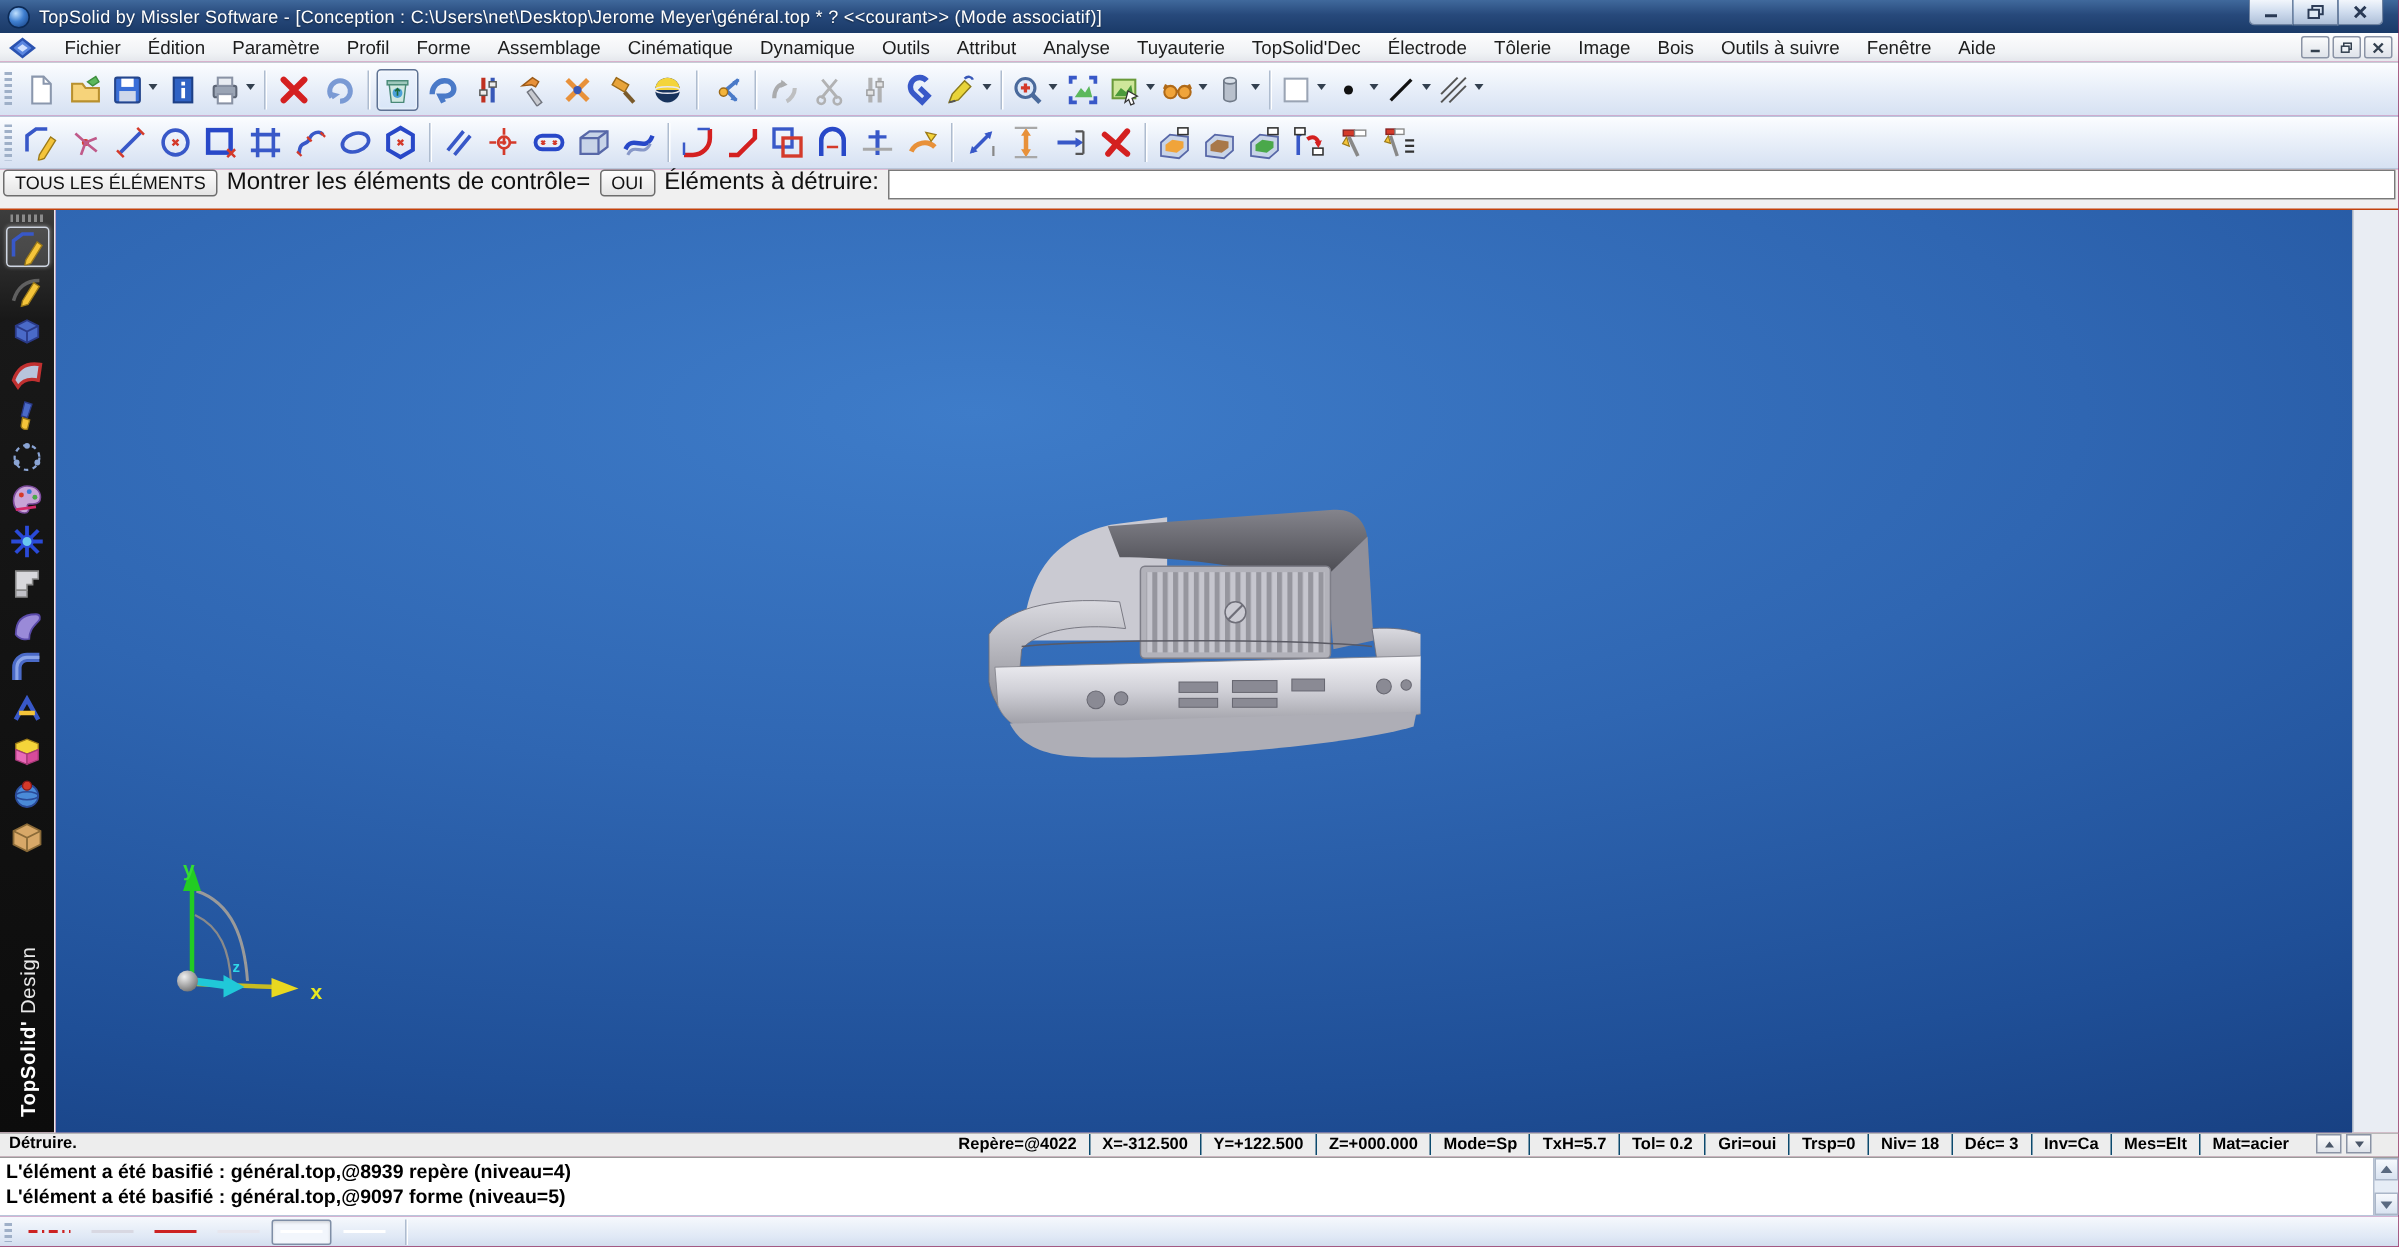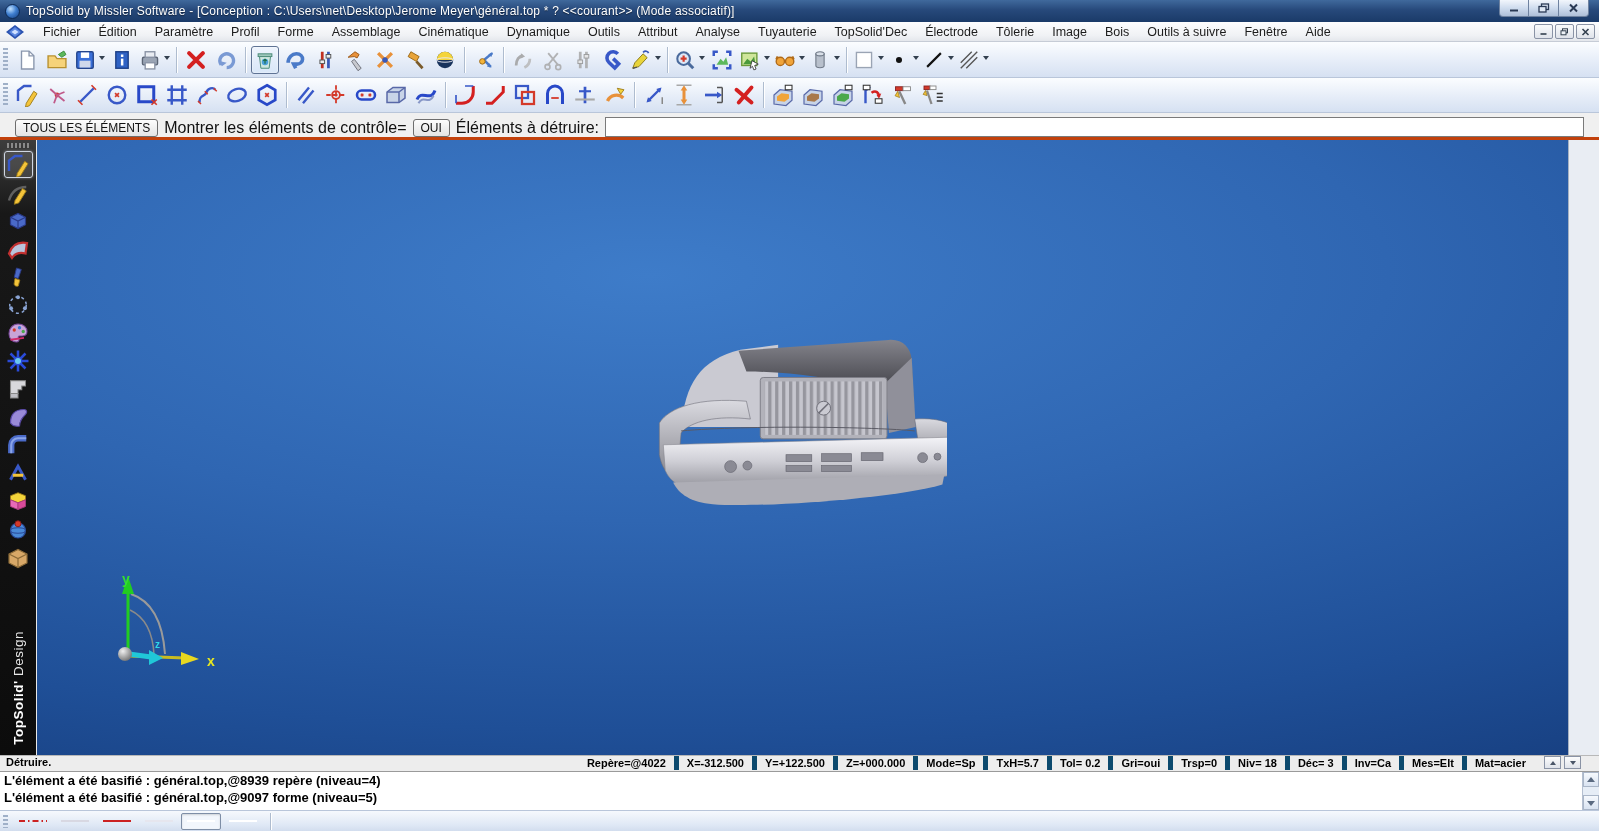--- a/index.html
+++ b/index.html
@@ -39,22 +39,22 @@
   .grip { width:5px; height:24px; margin:0 4px 0 1px;
     background:repeating-linear-gradient(180deg,#9fb0c8 0 2px, rgba(0,0,0,0) 2px 4px); }
   .tb-btn { height:28px; min-width:28px; display:flex; align-items:center; justify-content:center;
     margin:0 1px; border:1px solid rgba(0,0,0,0); border-radius:3px; }
   .tb-btn.sel { border:1px solid #5f7394; background:linear-gradient(180deg,#eef4fd,#d8e6f8); box-shadow:inset 0 0 2px #fff; }
   .tb-btn.dis { opacity:.85; }
   .tb-sep { width:1px; height:26px; background:#aebccf; box-shadow:1px 0 0 #fff; margin:0 4px; }
   .dd { width:0; height:0; border:3px solid rgba(0,0,0,0); border-top:4px solid #33404f; margin-left:3px; }
 
   
-  .elements-bar { height:27px; flex:0 0 27px; background:#f0f0f0; border-bottom:3px solid #c2410c;
-    display:flex; align-items:flex-end; padding:0 15px; gap:6px; }
+  .elements-bar { height:27px; flex:0 0 27px; background:#f0f0f0; border-bottom:1px solid #c2410c;
+    display:flex; align-items:flex-start; padding:0 2px; gap:6px; }
   .el-btn { font-size:12px; color:#111; background:linear-gradient(180deg,#fdfdfd,#e4e4e4);
     border:1px solid #6d6d6d; border-radius:3px; padding:1px 7px; white-space:nowrap; }
   .el-label { font-size:16px; color:#111; white-space:nowrap; }
   .el-input { flex:1; height:20px; border:1px solid #7a7a7a; background:#fff; font-size:12px; padding:0 4px; }
 
   
   .main { flex:1; display:flex; min-height:0; }
   .sidebar { width:36px; flex:0 0 36px; background:linear-gradient(180deg,#3d3d3d 0%,#181818 12%,#0c0c0c 100%);
     display:flex; flex-direction:column; align-items:center; padding-top:3px; }
   .sb-grip { width:22px; height:5px; margin-bottom:3px;
@@ -72,21 +72,21 @@
   .truck { position:absolute; left:592px; top:188px; }
   .axis-triad { position:absolute; left:74px; top:428px; }
 
   .right-dock { width:31px; flex:0 0 31px; background:#e9edf3; border-left:1px solid #a7b2c2; }
 
   
   .statusbar { height:16px; flex:0 0 16px; background:#ededed; border-top:1px solid #b8b8b8;
     display:flex; font-size:11px; font-weight:bold; color:#000; }
   .status-cmd { padding:0 6px; white-space:nowrap; }
   .status-spacer { flex:1; }
-  .sf { padding:0 8px; border-left:5px solid #0c4a6e; white-space:nowrap; height:14px; display:flex; align-items:center; }
+  .sf { padding:0 8px; border-left:1px solid #0c4a6e; white-space:nowrap; height:14px; display:flex; align-items:center; }
   .log-btns { display:flex; gap:3px; margin:0 18px 0 10px; }
   .log-btn { width:17px; height:13px; background:linear-gradient(180deg,#fcfcfc,#dfe3ea);
     border:1px solid #8a93a5; display:flex; align-items:center; justify-content:center; }
   .tri-up { width:0; height:0; border:3px solid rgba(0,0,0,0); border-bottom:4px solid #4a5668; margin-top:-3px;}
   .tri-dn { width:0; height:0; border:3px solid rgba(0,0,0,0); border-top:4px solid #4a5668; margin-bottom:-3px;}
 
   
   .messages { height:39px; flex:0 0 39px; background:#fff; border-top:1px solid #9a9a9a; position:relative; overflow:hidden; }
   .msg-line { font-size:13px; font-weight:bold; color:#000; line-height:16px; padding:1px 4px 0 4px; white-space:nowrap; }
   .msg-scroll { position:absolute; right:0; top:0; bottom:0; width:17px; background:#e6edf6; border-left:1px solid #b4bfd0;

